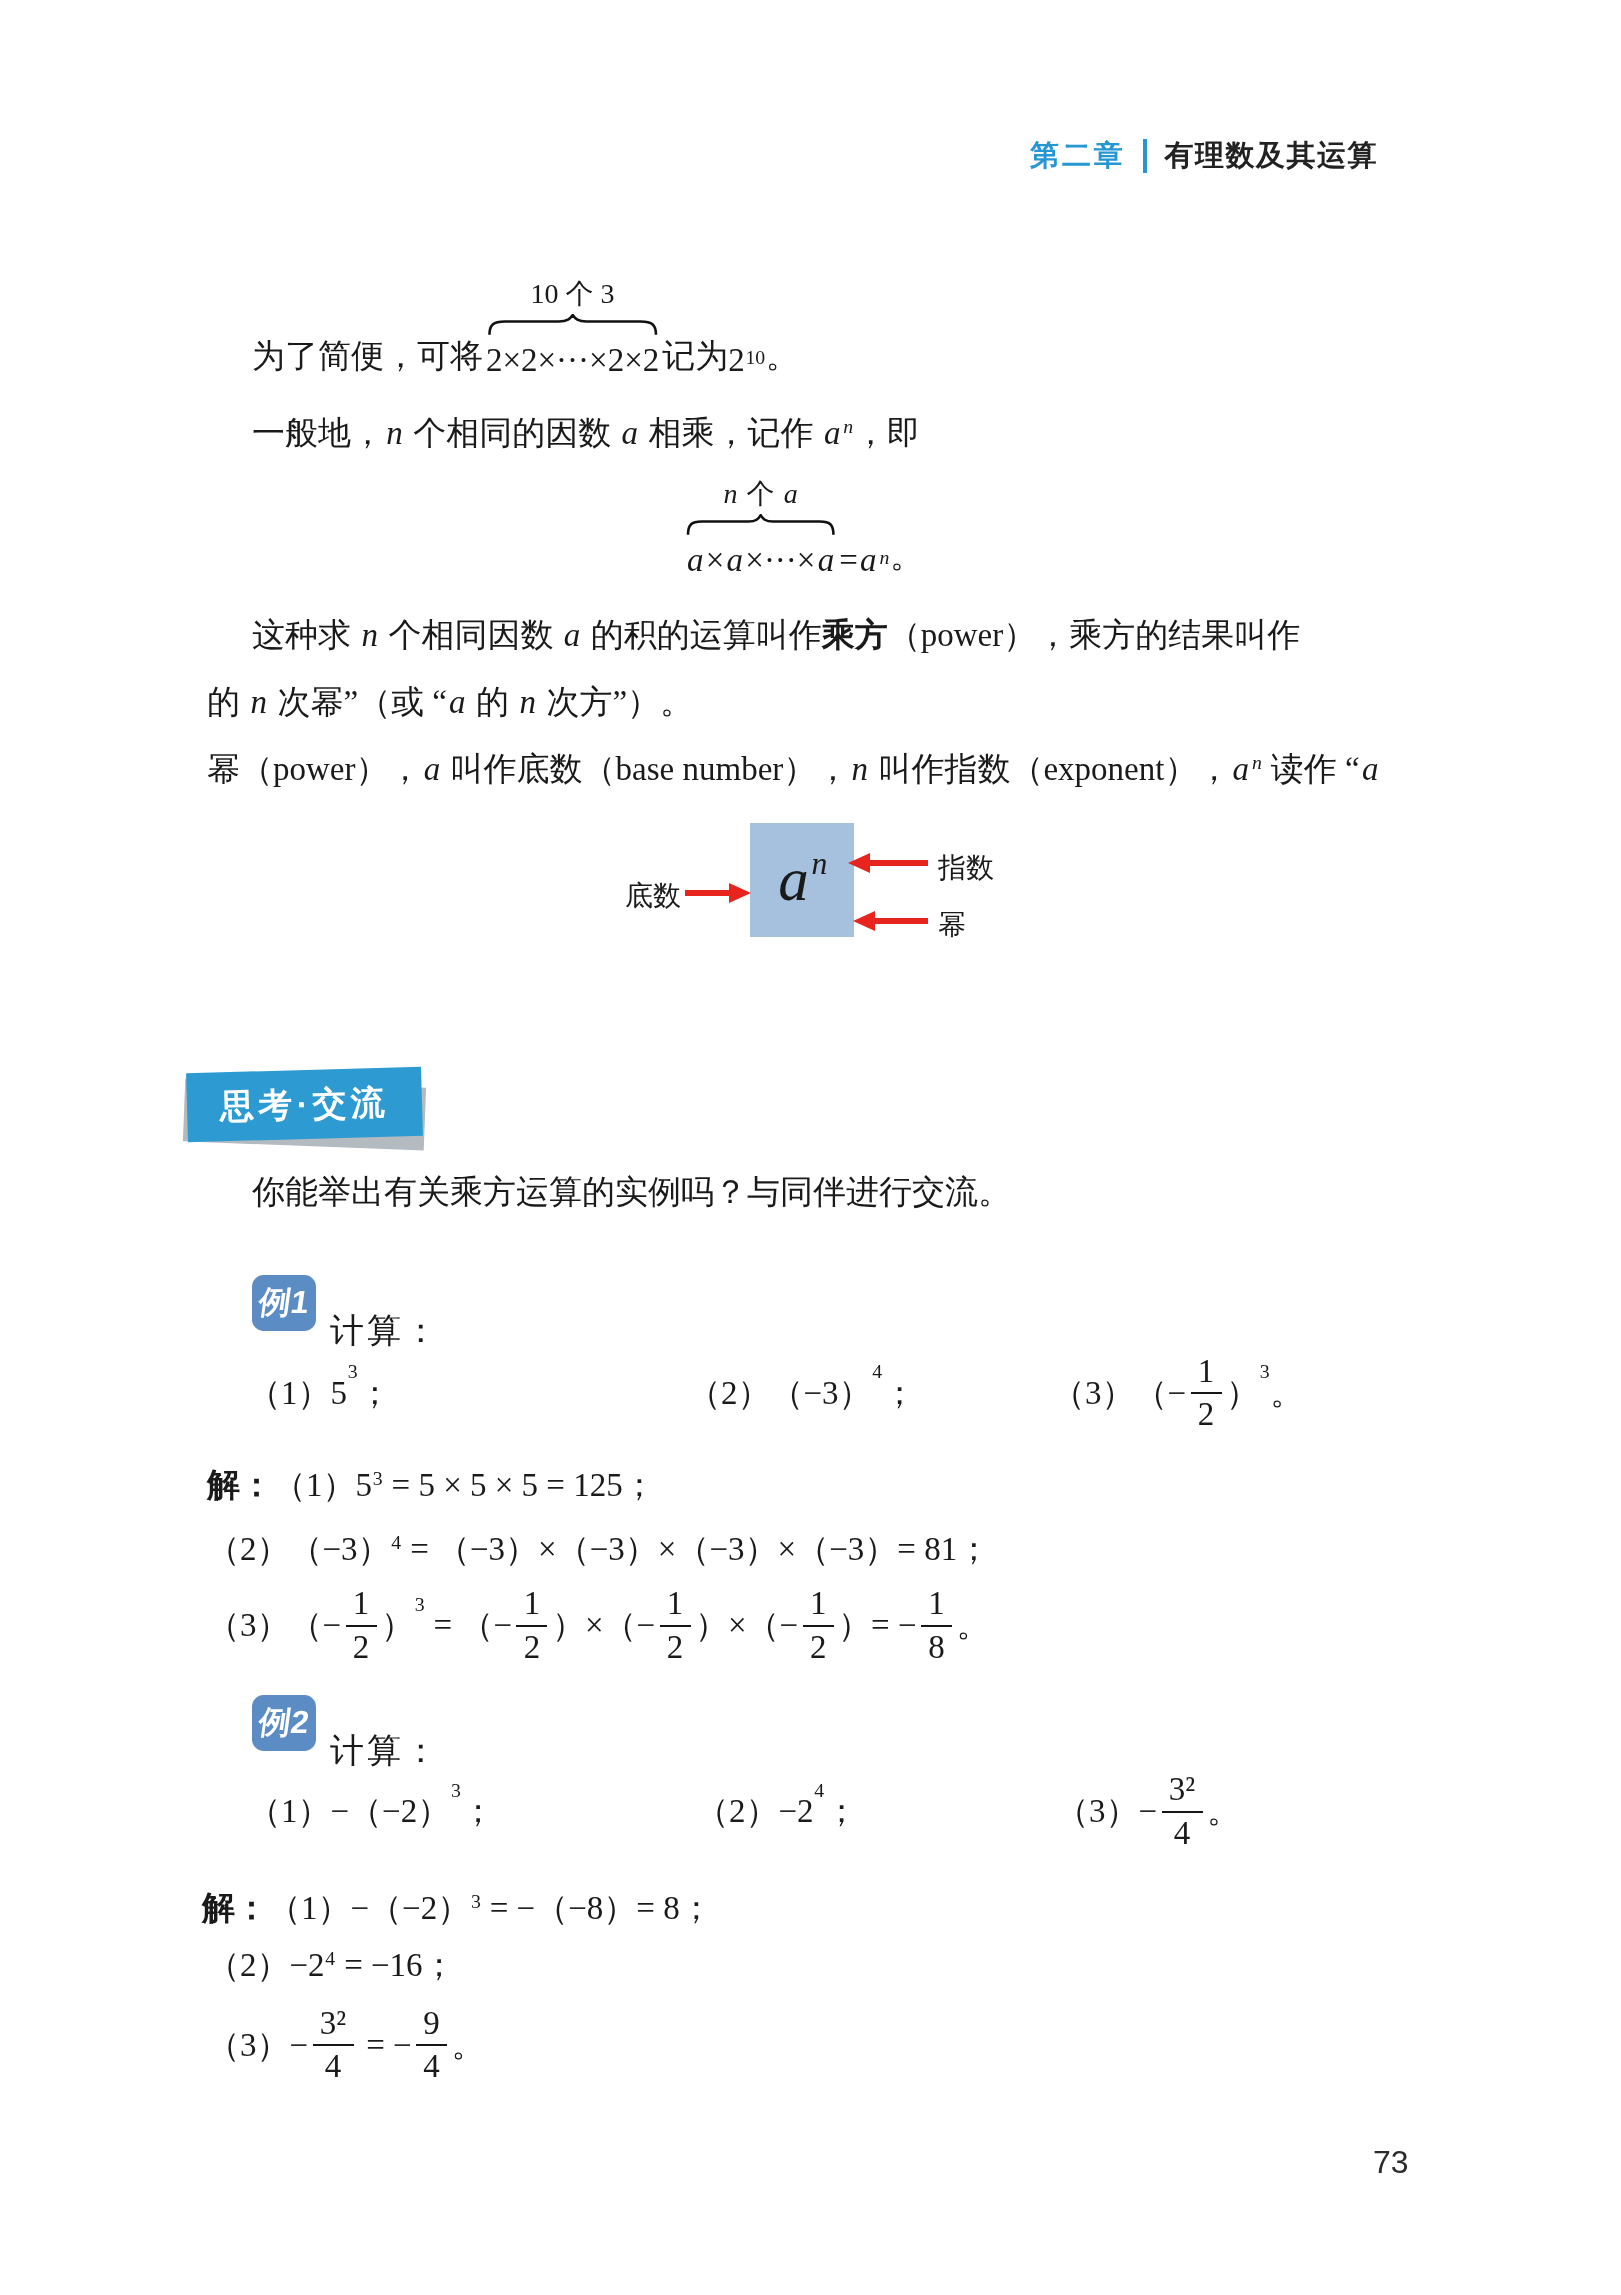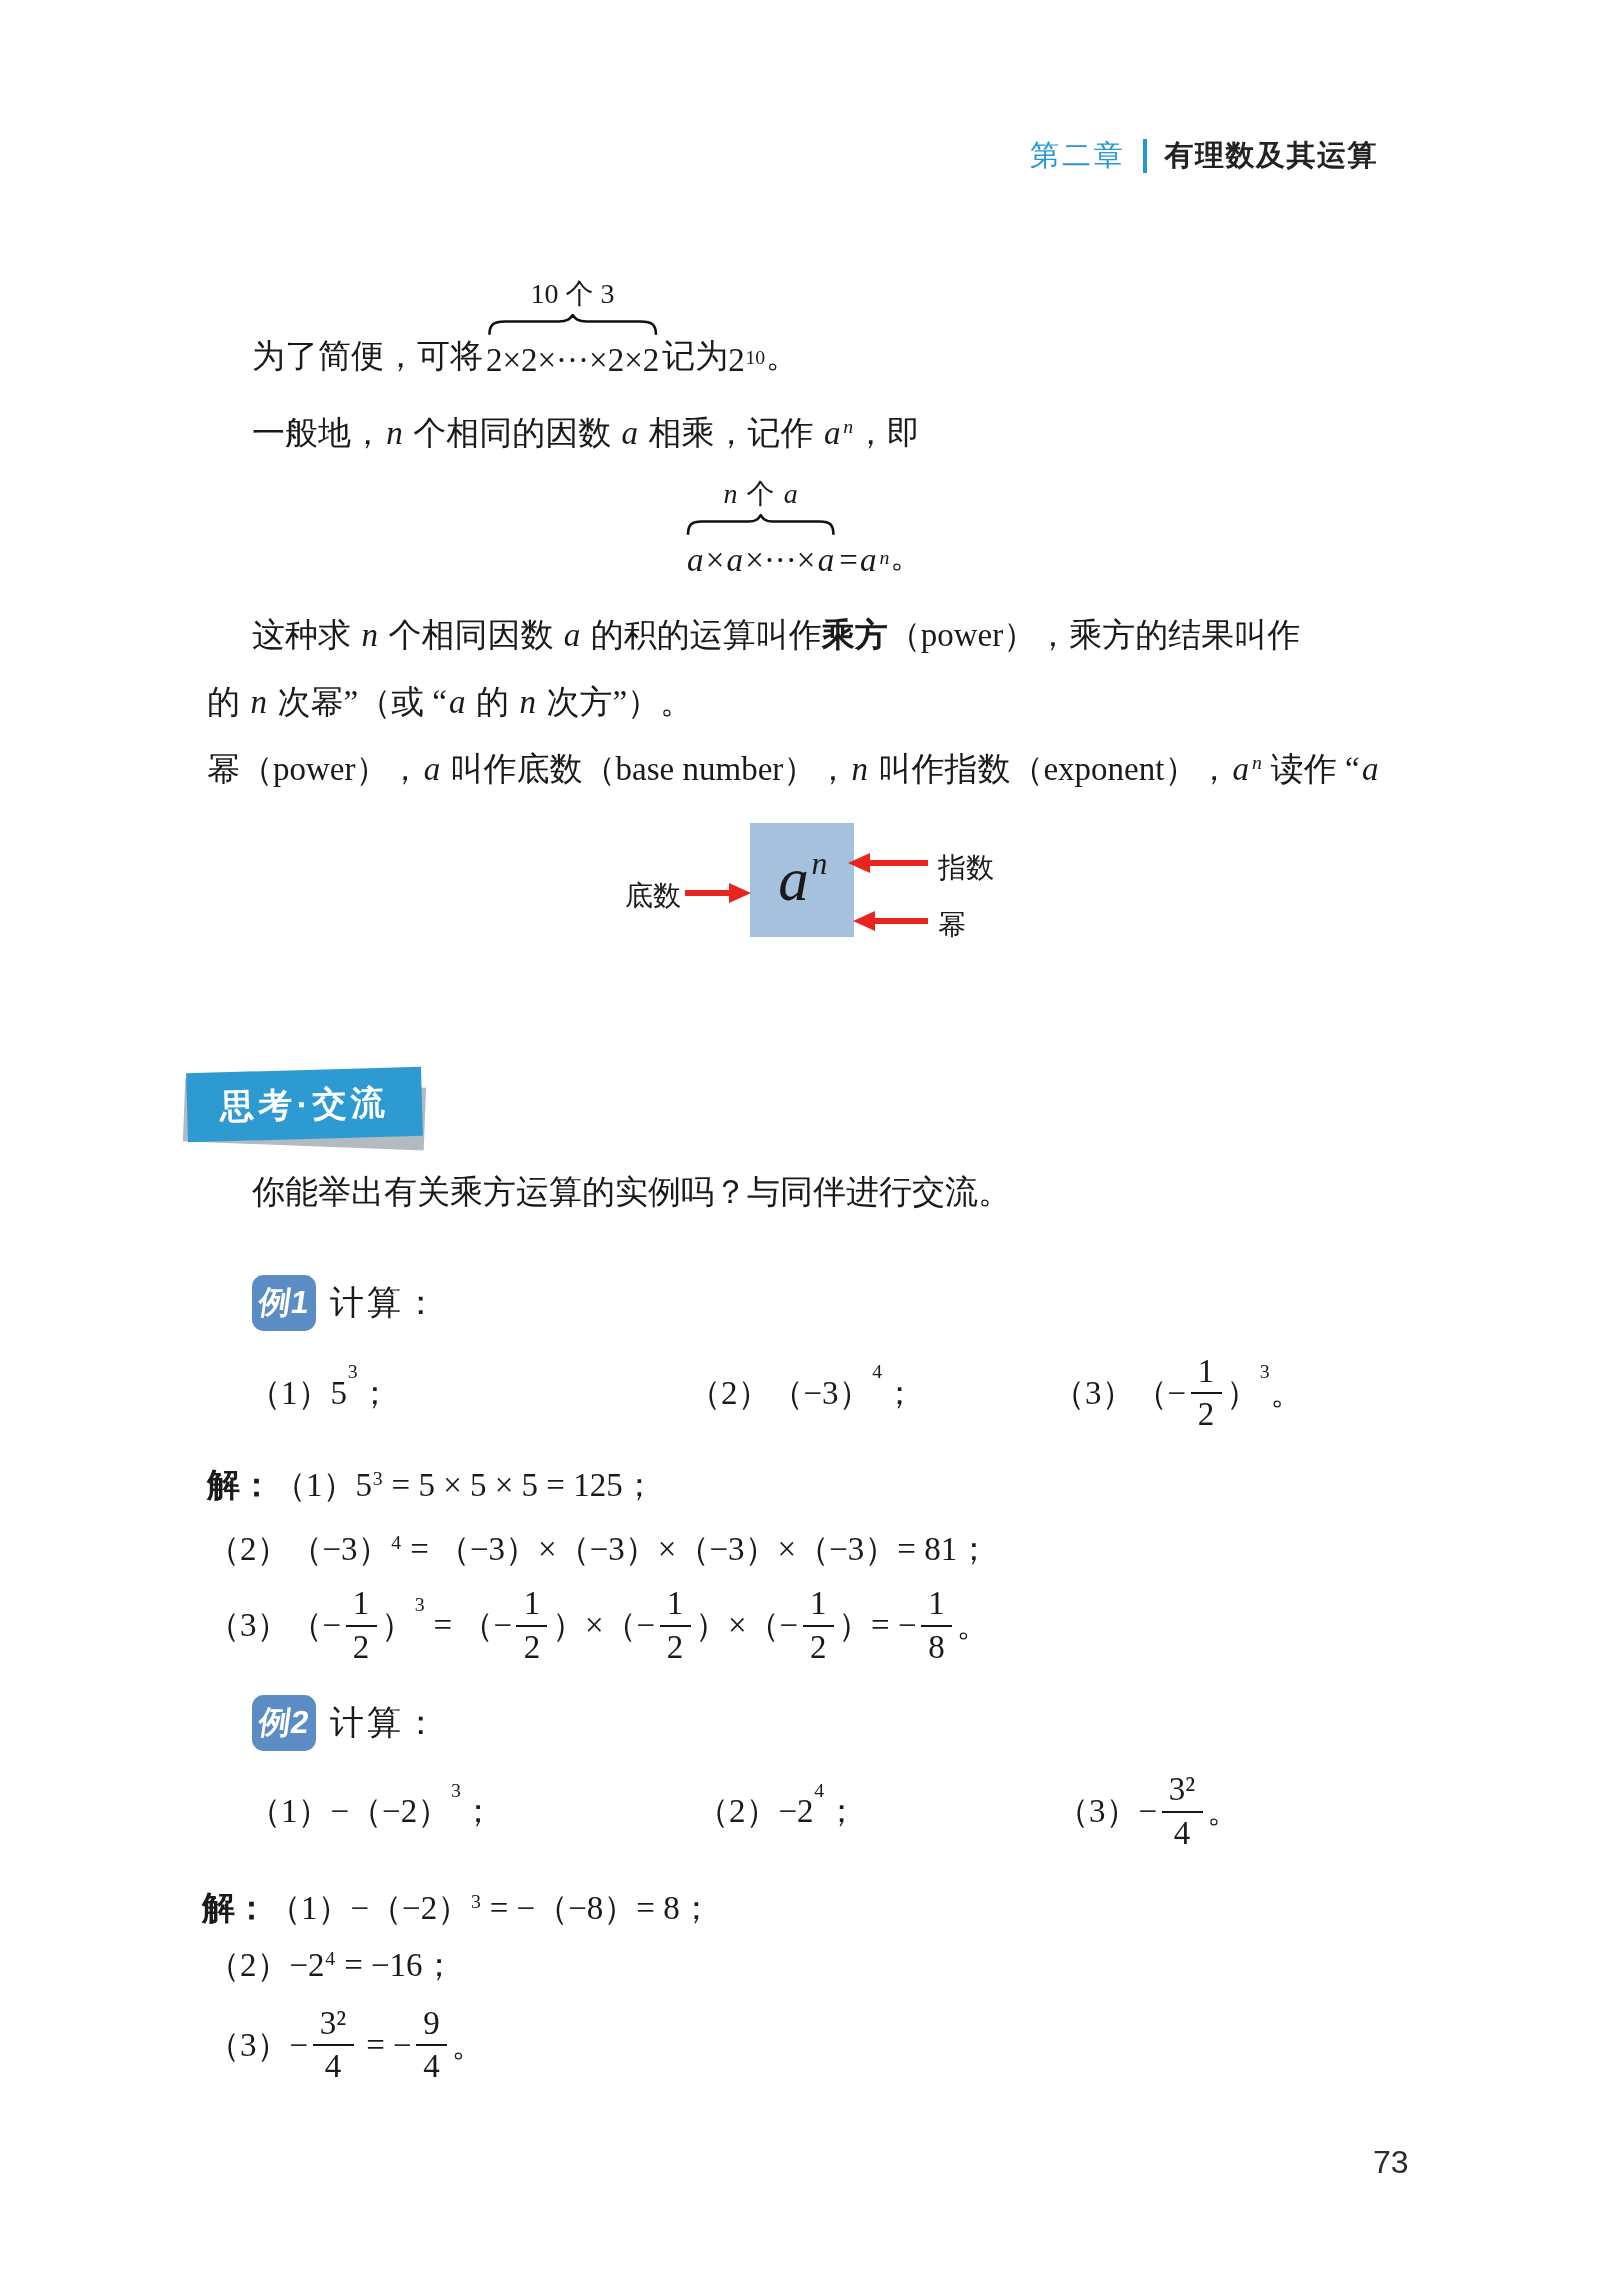--- a/index.html
+++ b/index.html
@@ -2,21 +2,21 @@
 <html style="--arrow-color: #e7251e; --box-color: #a6c1de;font-size:11.7px"><head>
 <meta charset="utf-8">
 <style>
   html,body{margin:0;padding:0;background:#ffffff;}
   #page{position:relative;width:1622px;height:2295px;background:#fff;overflow:hidden;
         font-family:"Liberation Serif","DejaVu Serif",serif;color:#1a1a1a;font-size:33px;}
   .abs{position:absolute;white-space:nowrap;}
   .sans{font-family:"Liberation Sans","DejaVu Sans",sans-serif;}
   
   .hdr{display:flex;align-items:center;}
-  .hdr .chap{color:#2797d3;font-weight:normal;font-size:29px;letter-spacing:2.9px;}
+  .hdr .chap{color:#2797d3;font-weight:bold;font-size:29px;letter-spacing:2.9px;}
   .hdr .bar{width:3.7px;height:34px;background:#2797d3;margin:0 17.5px;}
   .hdr .ttl{color:#222;font-weight:bold;font-size:29px;letter-spacing:1.5px;}
   
   .t{white-space:pre;}
   .it{font-style:italic;padding:0 2.2px;}
   .bd{font-weight:bold;font-family:"Liberation Sans","DejaVu Sans",sans-serif;}
   .sup{font-size:0.6em;position:relative;top:-0.55em;line-height:1;padding:0 0.7px;}
   .frac{display:inline-flex;flex-direction:column;align-items:center;margin:0 4.4px;
         vertical-align:middle;line-height:1.12;}
   .frac .num{padding:0 7.3px 2.2px;border-bottom:2.2px solid #161616;}
@@ -43,21 +43,21 @@
   .head-l{width:0;height:0;border-top:10.2px solid transparent;border-bottom:10.2px solid transparent;
           border-right:22px solid var(--arrow-color,#e7251e);}
   
   .tshadow{background:#b3bac0;transform:rotate(2.2deg);}
   .tbadge{background:#2d9ad2;transform:rotate(-1.6deg);display:flex;align-items:center;
           justify-content:center;color:#fff;font-weight:bold;font-size:34px;letter-spacing:4.4px;}
   
   .exbadge{width:64px;height:56px;background:#5b8cc4;border-radius:11.7px;display:flex;
            align-items:center;justify-content:center;color:#fff;font-size:32px;font-weight:bold;}
   .exbadge span{transform:skewX(-8deg);display:inline-block;}
-  .extitle{font-size:34px;letter-spacing:2.9px;}
+  .extitle{font-size:34px;letter-spacing:2.9px;margin-top:28px;}
   .pagenum{font-size:32px;color:#2b2b2b;}
 </style>
 </head>
 <body>
 
 <div id="page">
 
   <div class="abs hdr" style="left:1030px;top:136px;">
     <span class="chap sans">第二章</span>
     <span class="bar"></span>

